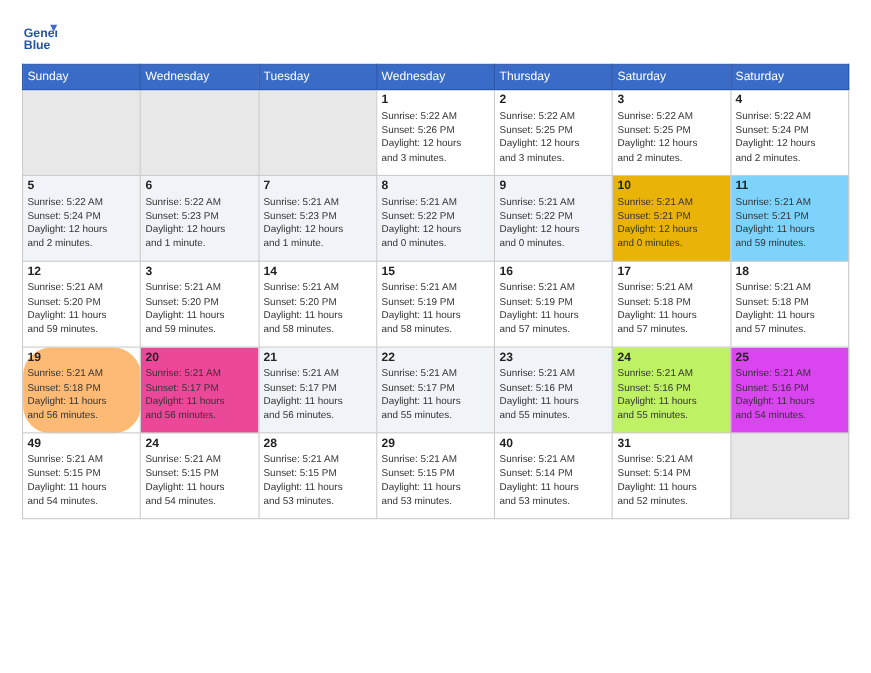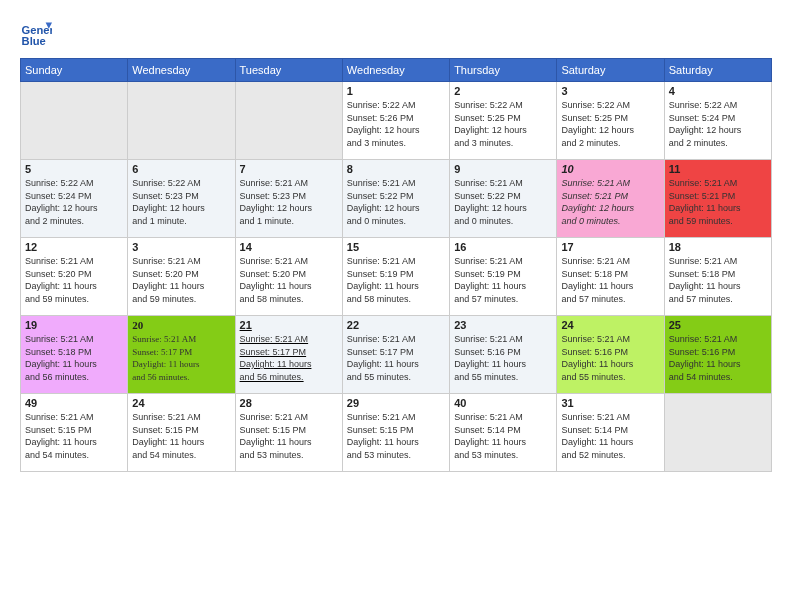--- a/index.html
+++ b/index.html
@@ -176,28 +176,28 @@
 Daylight: 12 hours
 and 0 minutes.</div>
           </td>
           <td style="background: rgb(240, 244, 248);">
             <span class="day-num">9</span>
             <div class="day-info" style="white-space: pre-line;">Sunrise: 5:21 AM
 Sunset: 5:22 PM
 Daylight: 12 hours
 and 0 minutes.</div>
           </td>
-          <td style="background: #f9a8d4; font-style: italic;">
+          <td style="background: #eab308;">
             <span class="day-num">10</span>
             <div class="day-info" style="white-space: pre-line;">Sunrise: 5:21 AM
 Sunset: 5:21 PM
 Daylight: 12 hours
 and 0 minutes.</div>
           </td>
-          <td style="background: #ef4444;">
+          <td style="background: #7dd3fc;">
             <span class="day-num">11</span>
             <div class="day-info" style="white-space: pre-line;">Sunrise: 5:21 AM
 Sunset: 5:21 PM
 Daylight: 11 hours
 and 59 minutes.</div>
           </td>
         </tr>
         <tr>
           <td>
             <span class="day-num">12</span>
@@ -243,35 +243,35 @@
           </td>
           <td>
             <span class="day-num">18</span>
             <div class="day-info" style="white-space: pre-line;">Sunrise: 5:21 AM
 Sunset: 5:18 PM
 Daylight: 11 hours
 and 57 minutes.</div>
           </td>
         </tr>
         <tr>
-          <td style="background: #f0abfc;">
+          <td style="background: #fdba74; border-radius: 25px;">
             <span class="day-num">19</span>
             <div class="day-info" style="white-space: pre-line;">Sunrise: 5:21 AM
 Sunset: 5:18 PM
 Daylight: 11 hours
 and 56 minutes.</div>
           </td>
-          <td style="background: #84cc16; font-family: Liberation Serif, serif;">
+          <td style="background: #ec4899;">
             <span class="day-num">20</span>
             <div class="day-info" style="white-space: pre-line;">Sunrise: 5:21 AM
 Sunset: 5:17 PM
 Daylight: 11 hours
 and 56 minutes.</div>
           </td>
-          <td style="background: rgb(240, 244, 248); text-decoration: underline;">
+          <td style="background: rgb(240, 244, 248);">
             <span class="day-num">21</span>
             <div class="day-info" style="white-space: pre-line;">Sunrise: 5:21 AM
 Sunset: 5:17 PM
 Daylight: 11 hours
 and 56 minutes.</div>
           </td>
           <td style="background: rgb(240, 244, 248);">
             <span class="day-num">22</span>
             <div class="day-info" style="white-space: pre-line;">Sunrise: 5:21 AM
 Sunset: 5:17 PM
@@ -285,21 +285,21 @@
 Daylight: 11 hours
 and 55 minutes.</div>
           </td>
           <td style="background: #bef264;">
             <span class="day-num">24</span>
             <div class="day-info" style="white-space: pre-line;">Sunrise: 5:21 AM
 Sunset: 5:16 PM
 Daylight: 11 hours
 and 55 minutes.</div>
           </td>
-          <td style="background: #84cc16;">
+          <td style="background: #d946ef;">
             <span class="day-num">25</span>
             <div class="day-info" style="white-space: pre-line;">Sunrise: 5:21 AM
 Sunset: 5:16 PM
 Daylight: 11 hours
 and 54 minutes.</div>
           </td>
         </tr>
         <tr>
           <td>
             <span class="day-num">49</span>

